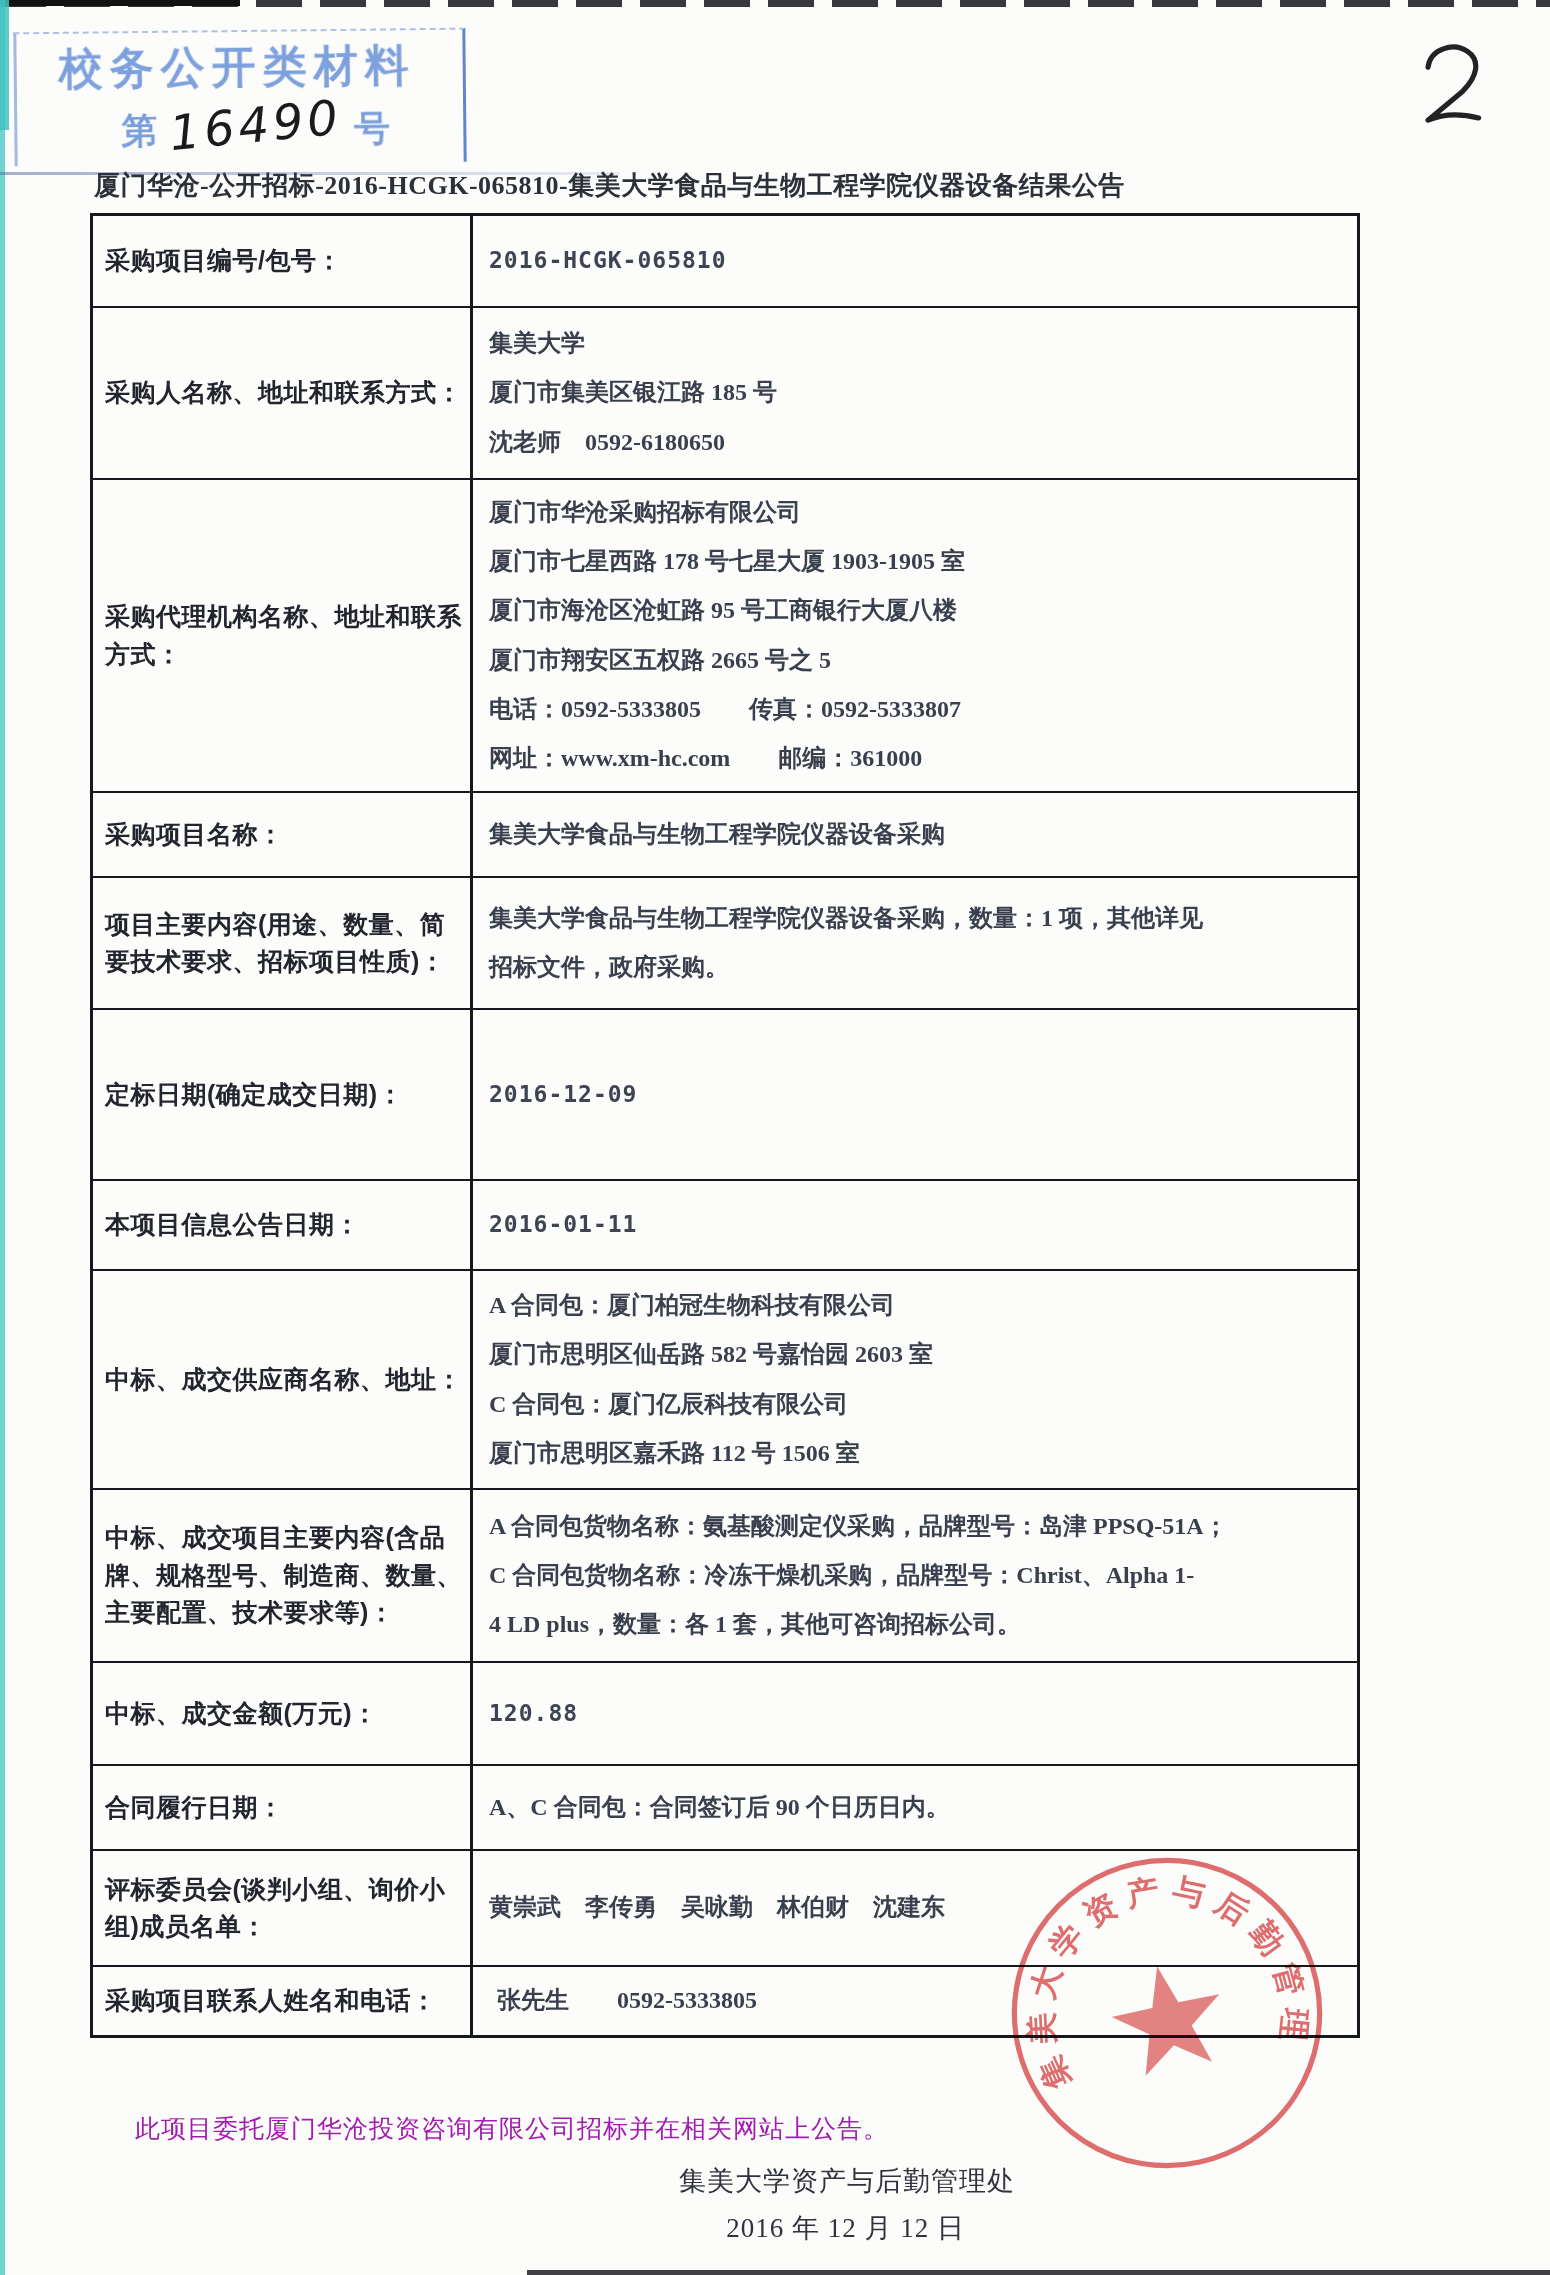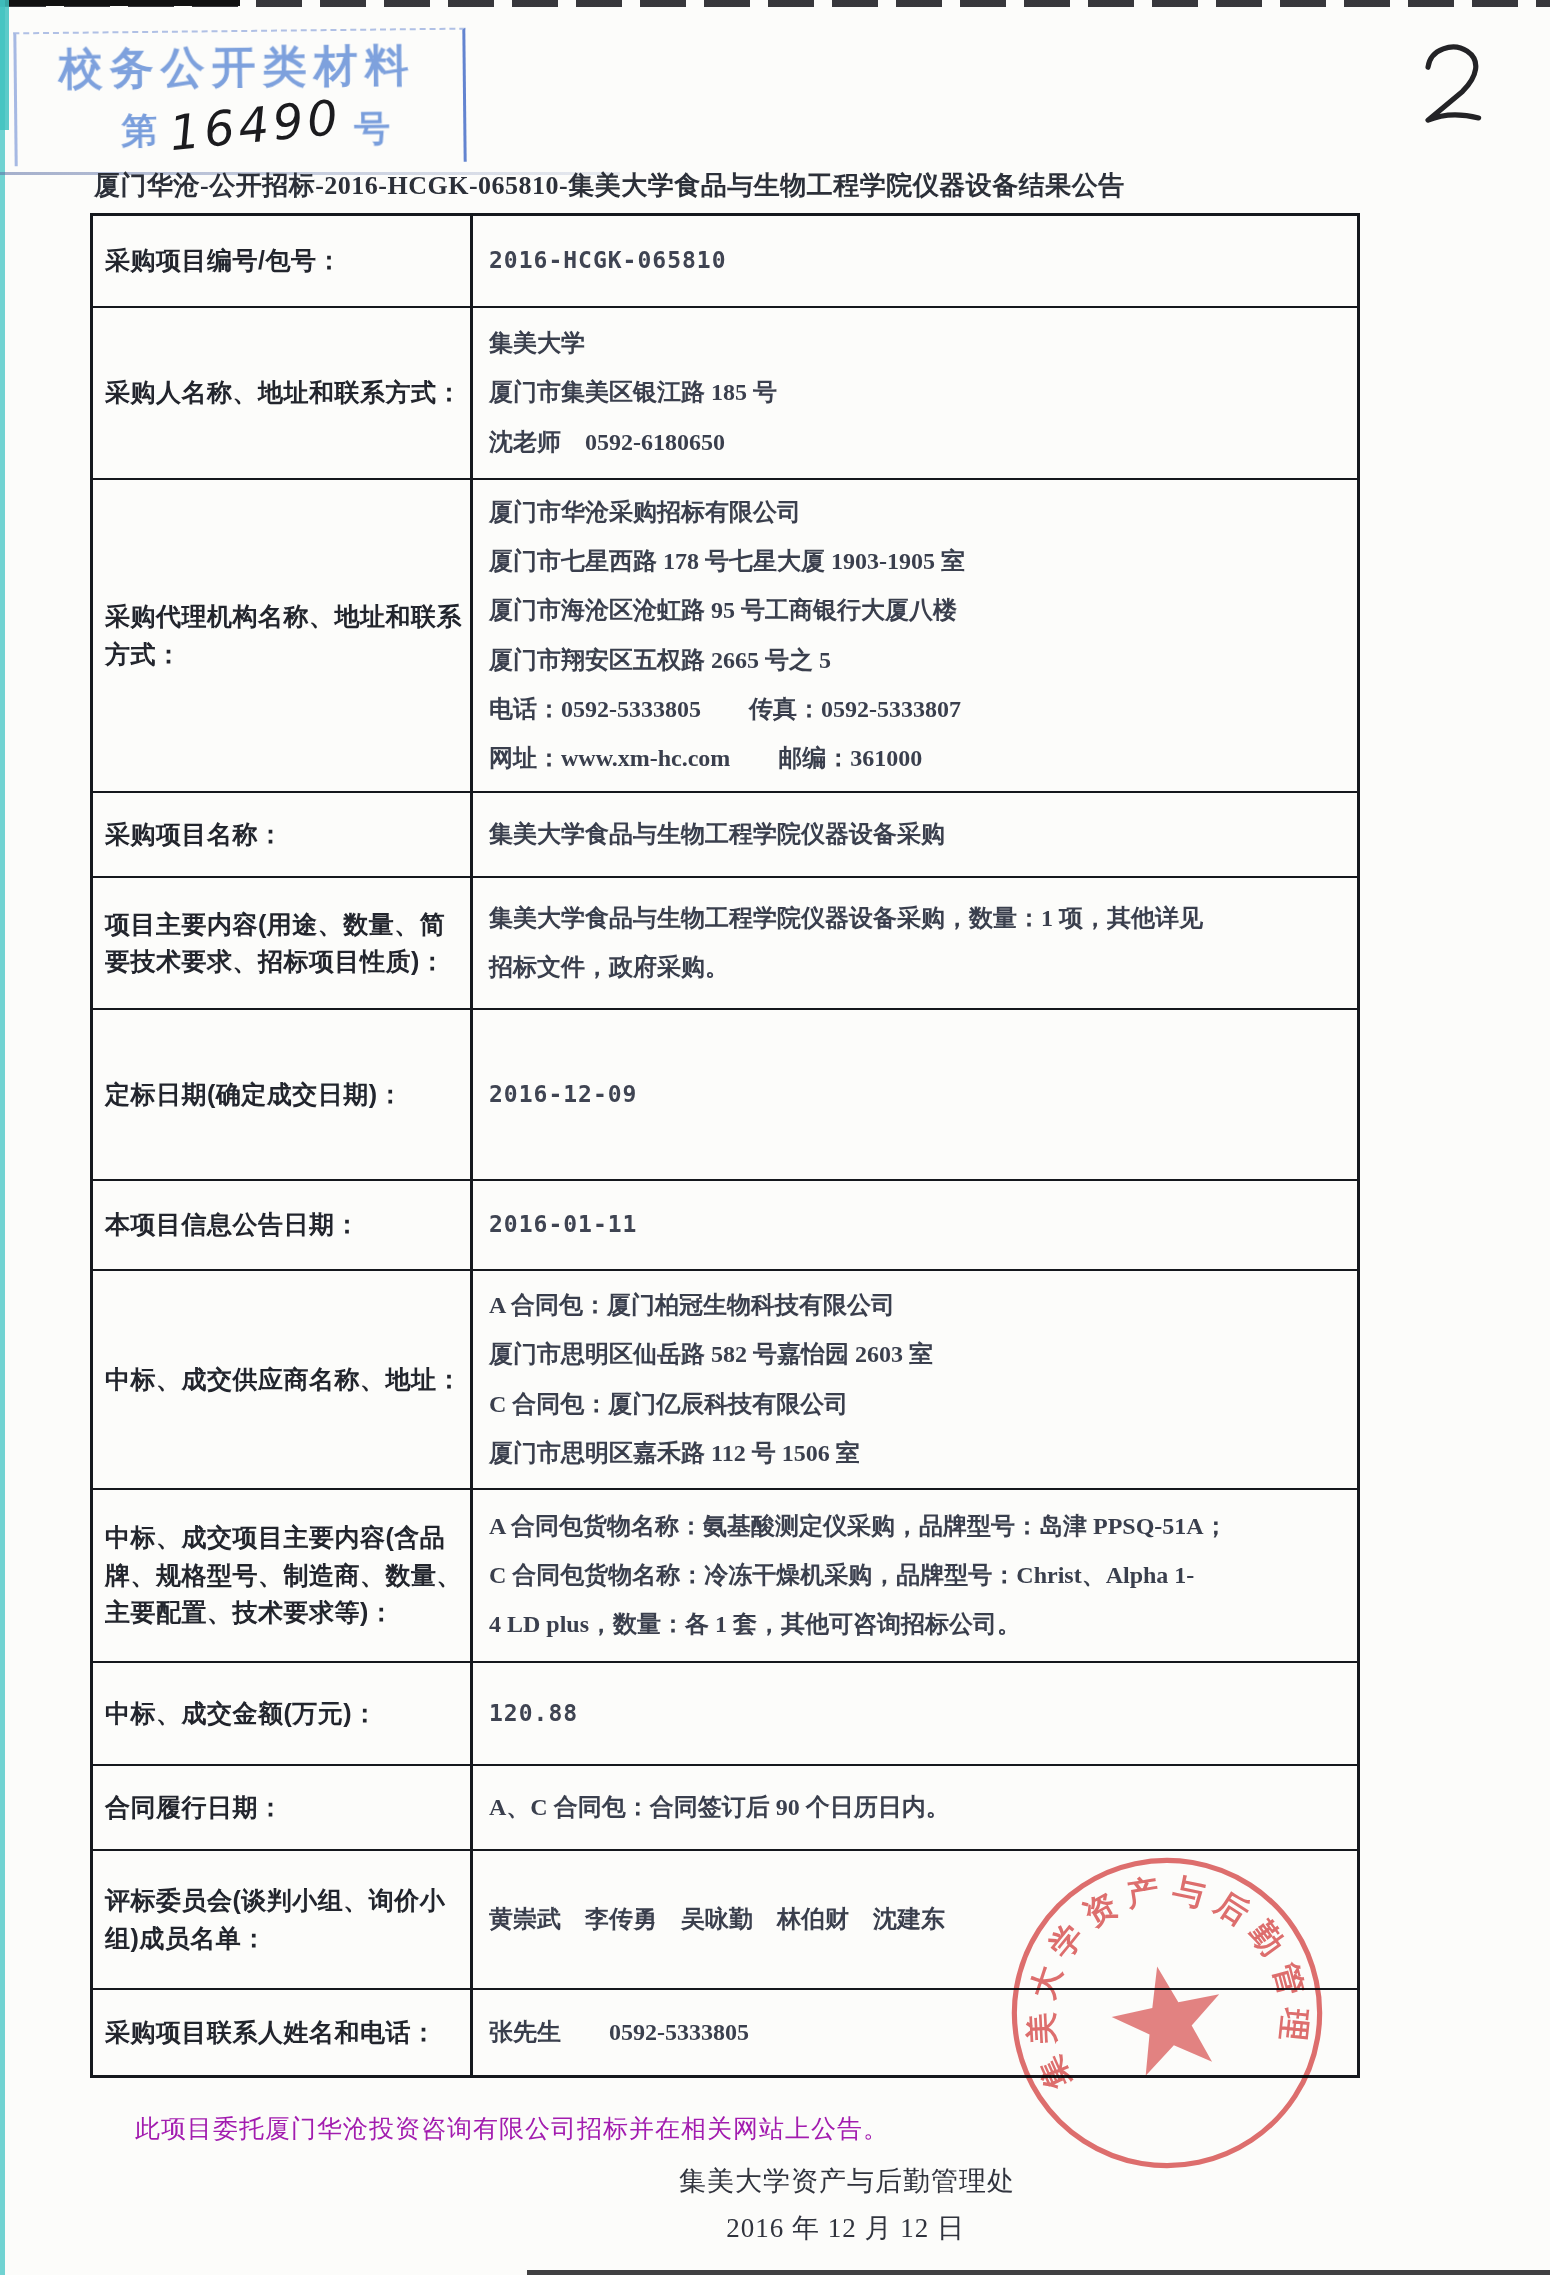--- a/index.html
+++ b/index.html
@@ -187,29 +187,29 @@
         </div>
       </div>
       <div class="t-row" style="height: 85px;">
         <div class="cell label">
           <div>合同履行日期：</div>
         </div>
         <div class="cell value">
           <div class="v-line">A、C 合同包：合同签订后 90 个日历日内。</div>
         </div>
       </div>
-      <div class="t-row" style="height: 139px;">
+      <div class="t-row" style="height: 116px;">
         <div class="cell label">
           <div>评标委员会(谈判小组、询价小组)成员名单：</div>
         </div>
         <div class="cell value">
           <div class="v-line">黄崇武　李传勇　吴咏勤　林伯财　沈建东</div>
         </div>
       </div>
-      <div class="t-row" style="height: 85px;">
+      <div class="t-row" style="height: 68px; gap: 8px;">
         <div class="cell label">
           <div>采购项目联系人姓名和电话：</div>
         </div>
         <div class="cell value">
           <div class="v-line">张先生　　0592-5333805</div>
         </div>
       </div>
     </div>
 
   <svg class="seal-svg" width="330" height="330" viewBox="0 0 320 320">

